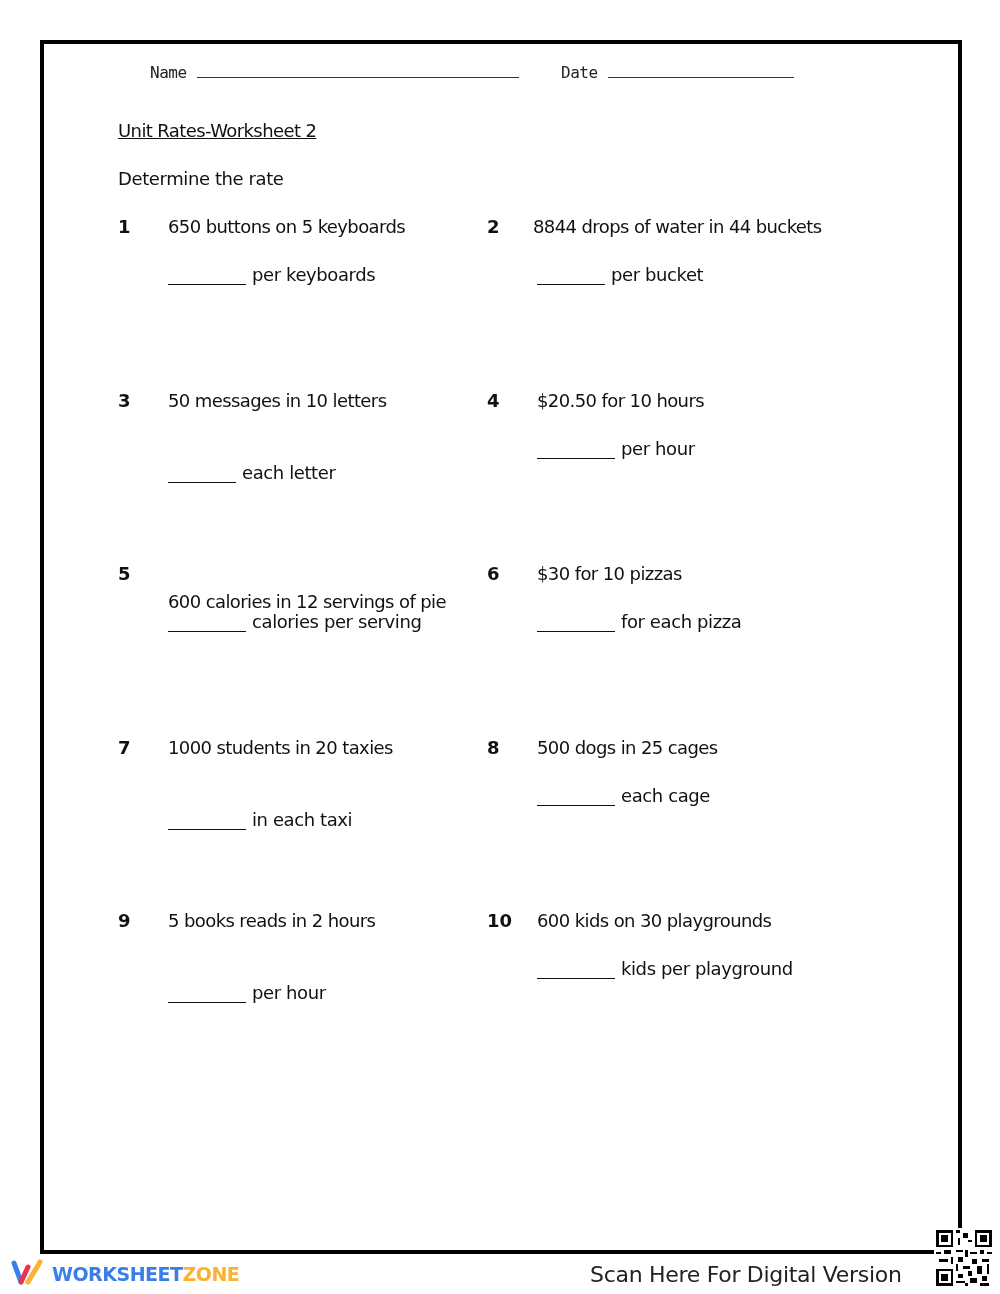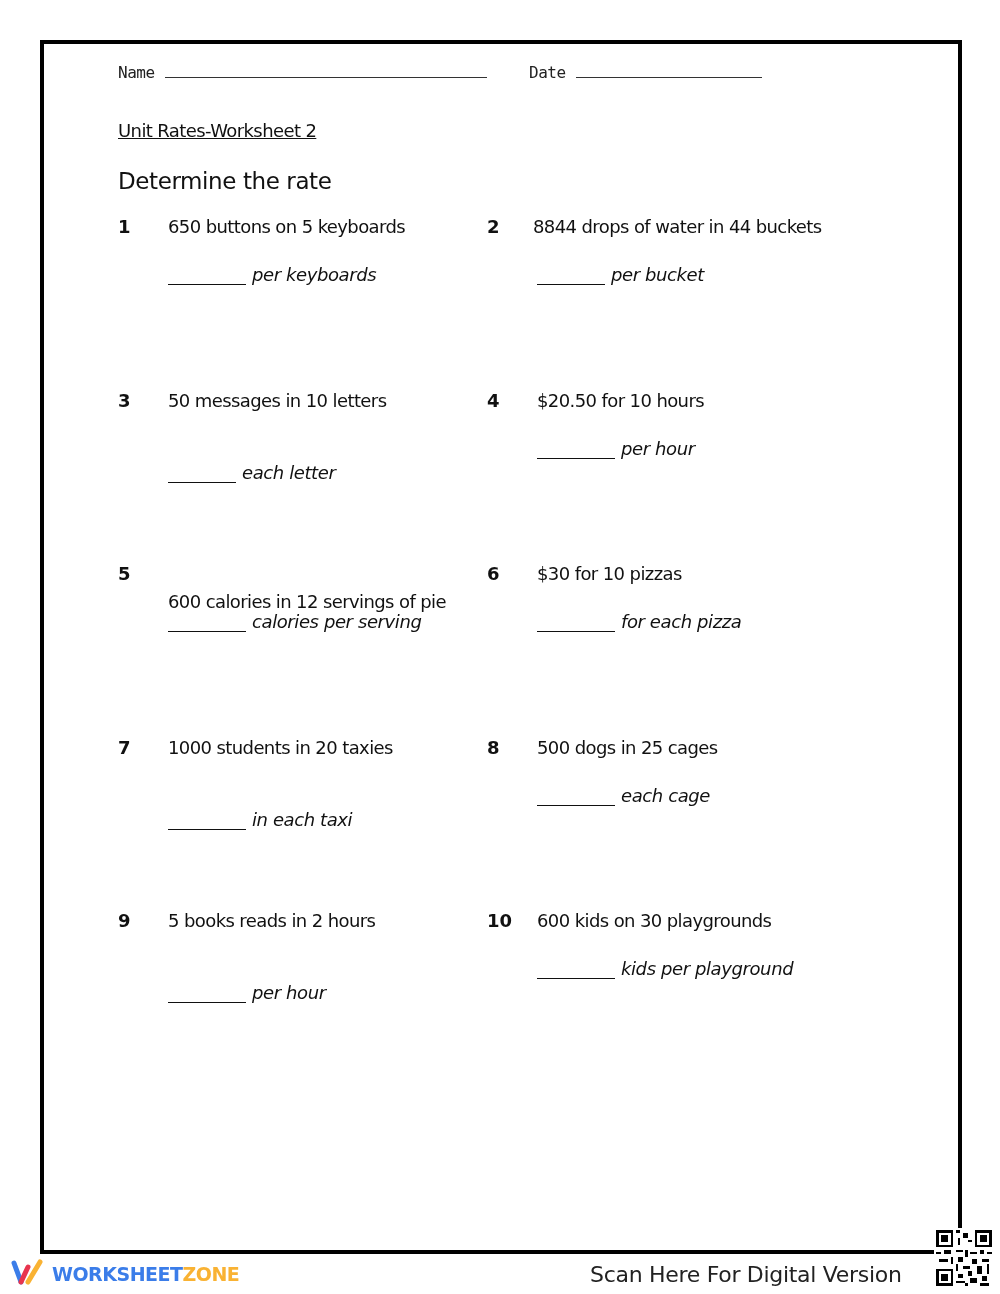--- a/index.html
+++ b/index.html
@@ -1,25 +1,25 @@
 <!DOCTYPE html>
 <html><head>
   <meta charset="utf-8">
   <style>
     html, body { margin: 0; padding: 0; background: #ffffff; }
     body { width: 1000px; height: 1294px; position: relative; overflow: hidden; font-family: "DejaVu Sans", sans-serif; color: #111; }
     .frame { position: absolute; left: 40px; top: 40px; width: 914px; height: 1206px; border: 4px solid #000; box-sizing: content-box; }
     .abs { position: absolute; white-space: nowrap; }
-    .namedate { font-family: "DejaVu Sans Mono", "Liberation Mono", monospace; font-size: 16px; color: #222; top: 63px; letter-spacing: -0.5px; }
+    .namedate { font-family: "DejaVu Sans Mono", "Liberation Mono", monospace; font-size: 16px; color: #222; top: 63px; letter-spacing: -0.5px; margin-left: 32px; }
     .line { display: inline-block; border-bottom: 1px solid #333; height: 14px; vertical-align: baseline; margin-left: 10px; }
     .title { left: 118px; top: 120px; font-size: 18px; text-decoration: underline; letter-spacing: -0.6px; }
-    .instr { left: 118px; top: 168px; font-size: 23px; letter-spacing: -0.4px; }
+    .instr { left: 118px; top: 168px; font-size: 18px; letter-spacing: -0.4px; }
     .qnum { font-size: 18px; font-weight: bold; }
     .qtext { font-size: 18px; letter-spacing: -0.6px; }
-    .ans { font-size: 18px; letter-spacing: -0.4px; font-style: italic; }
+    .ans { font-size: 18px; letter-spacing: -0.4px; }
     .blank { display: inline-block; border-bottom: 1.5px solid #111; height: 18px; margin-right: 6px; vertical-align: bottom; }
     .footer-logo { left: 10px; top: 1258px; display: flex; align-items: center; }
     .logo-text { font-family: "DejaVu Sans", sans-serif; font-weight: bold; font-size: 19px; letter-spacing: -0.5px; margin-left: 6px; }
     .scan { left: 590px; top: 1262px; font-size: 22px; color: #222; font-family: "DejaVu Sans", sans-serif; letter-spacing: -0.3px; }
     .qr { left: 934px; top: 1228px; width: 60px; height: 60px; background: #fff; }
   </style>
 </head>
 <body>
 
 <div class="frame"></div>

